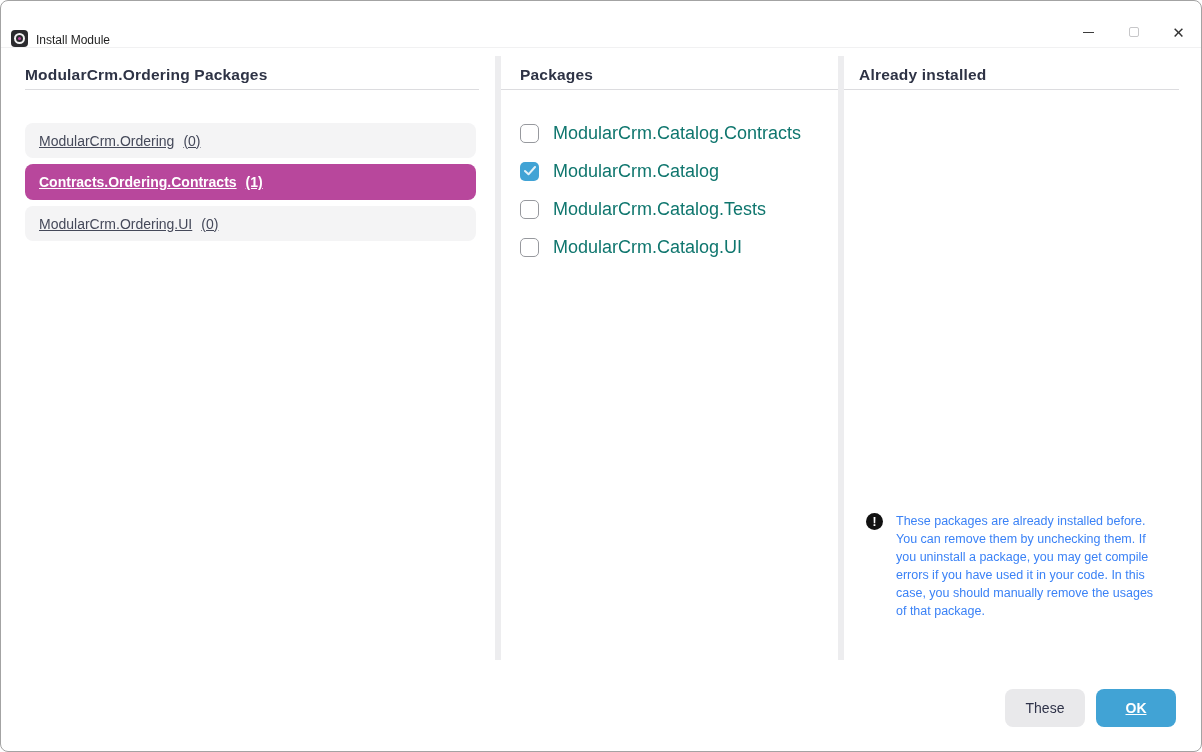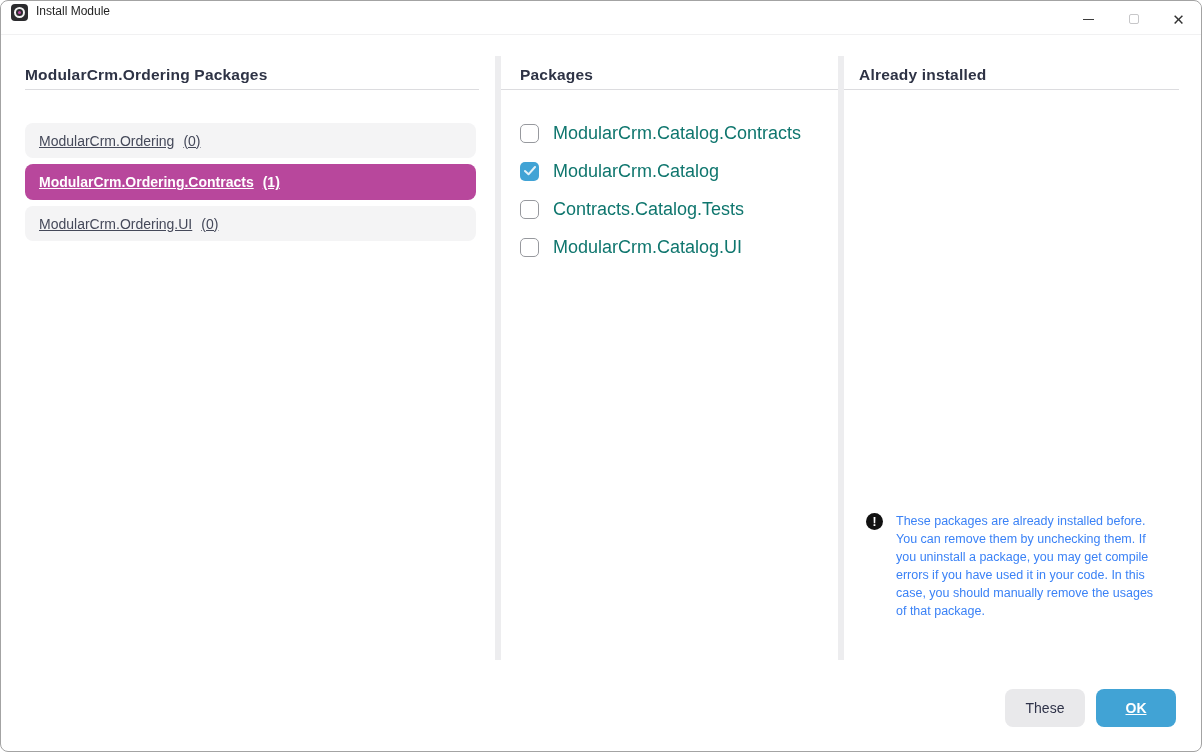--- a/index.html
+++ b/index.html
@@ -9,22 +9,22 @@
     background:#ffffff;
     border:1px solid #a3a3a3;
     border-radius:8px;
     overflow:hidden;
     position:relative;
     color:#3f4254;
   }
 
   
   .titlebar {
-    position:absolute; left:0; top:3px; width:100%; height:31px;
-    display:flex; align-items:flex-start;
+    position:absolute; left:0; top:16px; width:100%; height:31px;
+    display:flex; align-items:flex-end;
     background:#ffffff;
     border-bottom:1px solid #f1f1f2;
   }
   .app-icon {
     width:17px; height:17px; margin-left:10px;
     background:#2b2b2e; border-radius:4px;
     position:relative; flex:0 0 auto;
   }
   .app-icon::before {
     content:""; position:absolute; left:3px; top:3px;
@@ -153,21 +153,21 @@
 
 <div class="v-divider" id="divider-1"></div>
 <div class="v-divider" id="divider-2"></div>
 
 <div class="module-list">
   <div class="module-item">
     <span>ModularCrm.Ordering</span>
     <span class="module-count">(0)</span>
   </div>
   <div class="module-item selected">
-    <span>ModularCrm.Ordering.Contracts</span>
+    <span>Contracts.Ordering.Contracts</span>
     <span class="module-count">(1)</span>
   </div>
   <div class="module-item">
     <span>ModularCrm.Ordering.UI</span>
     <span class="module-count">(0)</span>
   </div>
 </div>
 
 <div class="package-list">
   <div class="package-row">
@@ -177,21 +177,21 @@
   <div class="package-row">
     <span class="checkbox checked">
       <svg width="12" height="10" viewBox="0 0 12 10">
         <polyline points="1,5 4.5,8.3 11,1" fill="none" stroke="#ffffff" stroke-opacity="0.85" stroke-width="2" stroke-linecap="round" stroke-linejoin="round"></polyline>
       </svg>
     </span>
     <span class="package-label">ModularCrm.Catalog</span>
   </div>
   <div class="package-row">
     <span class="checkbox"></span>
-    <span class="package-label">Contracts.Catalog.Tests</span>
+    <span class="package-label">ModularCrm.Catalog.Tests</span>
   </div>
   <div class="package-row">
     <span class="checkbox"></span>
     <span class="package-label">ModularCrm.Catalog.UI</span>
   </div>
 </div>
 
 <div class="notice">
   <div class="notice-icon">!</div>
   <div class="notice-text">These packages are already installed before. You can remove them by unchecking them. If you uninstall a package, you may get compile errors if you have used it in your code. In this case, you should manually remove the usages of that package.</div>

